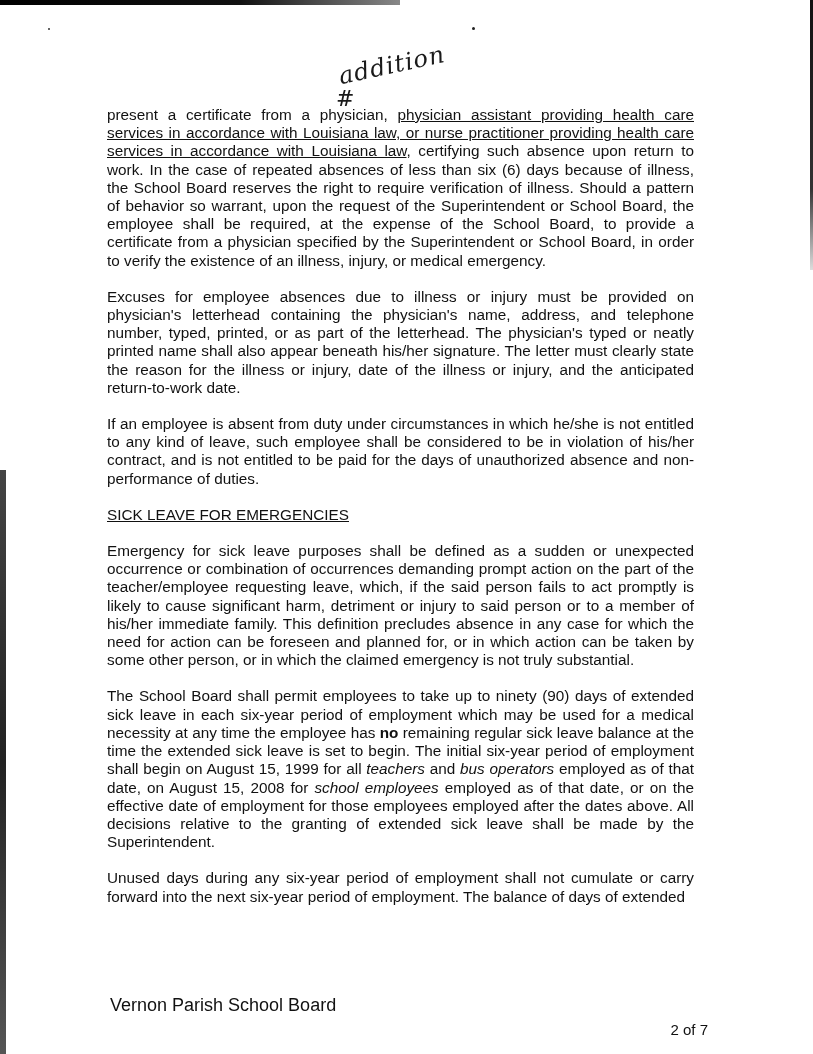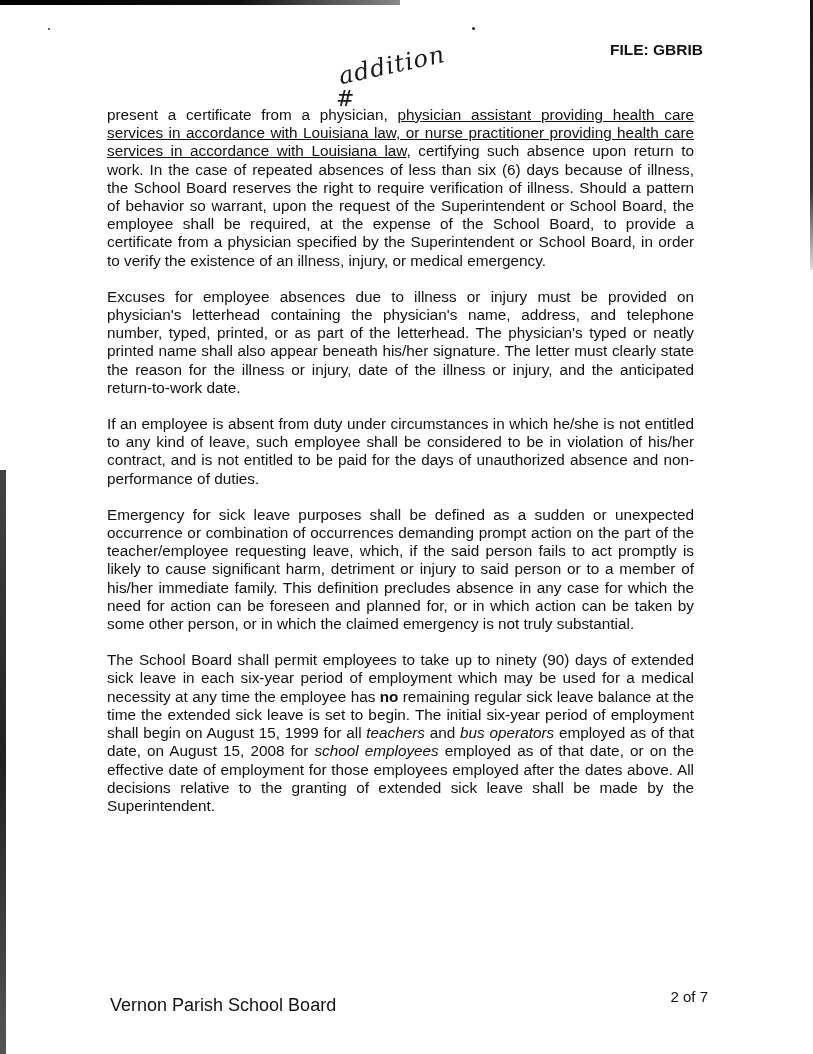--- a/index.html
+++ b/index.html
@@ -36,47 +36,48 @@
   }
   .hw-dot { position: absolute; left: 472px; top: 27px; width: 3px; height: 3px; background: #222; border-radius: 50%; }
   .content {
     position: absolute; left: 107px; top: 106px; width: 603px;
     font-size: 15.3px; line-height: 18.2px; text-align: justify;
   }
   .content p { margin: 0 16px 18px 0; }
   .content u { text-decoration: underline; }
   .heading { margin: 0 0 18px 0; text-decoration: underline; text-align: left; }
   .footer-left { position: absolute; left: 110px; top: 995px; font-size: 18px; }
-  .footer-right { position: absolute; right: 105px; top: 988px; font-size: 15px; }
+  .footer-right { position: absolute; right: 105px; top: 1021px; font-size: 15px; }
 </style>
 </head>
 <body>
 
 <div class="scan-top"></div>
 <div class="scan-left"></div>
 <div class="scan-right"></div>
 <div class="speck" style="left:48px;top:28px;"></div>
 
 <div class="header">
-  <div>FILE:  GBRIB</div>
 </div>
 
 <div class="hw-dot"></div>
 <div class="handwriting">addition</div>
 <div class="hw-mark">#</div>
 
 <div class="content">
   <p><span>present a certificate from a physician, </span><u>physician assistant providing health care services in accordance with Louisiana law, or nurse practitioner providing health care services in accordance with Louisiana law</u><span>, certifying such absence upon return to work.  In the case of repeated absences of less than six (6) days because of illness, the School Board reserves the right to require verification of illness.  Should a pattern of behavior so warrant, upon the request of the Superintendent or School Board, the employee shall be required, at the expense of the School Board, to provide a certificate from a physician specified by the Superintendent or School Board, in order to verify the existence of an illness, injury, or medical emergency.</span></p>
 
   <p>Excuses for employee absences due to illness or injury must be provided on physician's letterhead containing the physician's name, address, and telephone number, typed, printed, or as part of the letterhead.  The physician's typed or neatly printed name shall also appear beneath his/her signature.  The letter must clearly state the reason for the illness or injury, date of the illness or injury, and the anticipated return-to-work date.</p>
 
   <p>If an employee is absent from duty under circumstances in which he/she is not entitled to any kind of leave, such employee shall be considered to be in violation of his/her contract, and is not entitled to be paid for the days of unauthorized absence and non-performance of duties.</p>
 
+  <div class="heading">SICK LEAVE FOR EMERGENCIES</div>
 
   <p>Emergency for sick leave purposes shall be defined as a sudden or unexpected occurrence or combination of occurrences demanding prompt action on the part of the teacher/employee requesting leave, which, if the said person fails to act promptly is likely to cause significant harm, detriment or injury to said person or to a member of his/her immediate family.  This definition precludes absence in any case for which the need for action can be foreseen and planned for, or in which action can be taken by some other person, or in which the claimed emergency is not truly substantial.</p>
 
 
   <p><span>The School Board shall permit employees to take up to ninety (90) days of extended sick leave in each six-year period of employment which may be used for a medical necessity at any time the employee has </span><b>no</b><span> remaining regular sick leave balance at the time the extended sick leave is set to begin.  The initial six-year period of employment shall begin on August 15, 1999 for all </span><i>teachers</i><span> and </span><i>bus operators</i><span> employed as of that date, on August 15, 2008 for </span><i>school employees</i><span> employed as of that date, or on the effective date of employment for those employees employed after the dates above.  All decisions relative to the granting of extended sick leave shall be made by the Superintendent.</span></p>
 
+  <p>Unused days during any six-year period of employment shall not cumulate or carry forward into the next six-year period of employment.  The balance of days of extended</p>
 </div>
 
 <div class="footer-left">Vernon Parish School Board</div>
 <div class="footer-right">2 of 7</div>
 
 </body></html>

